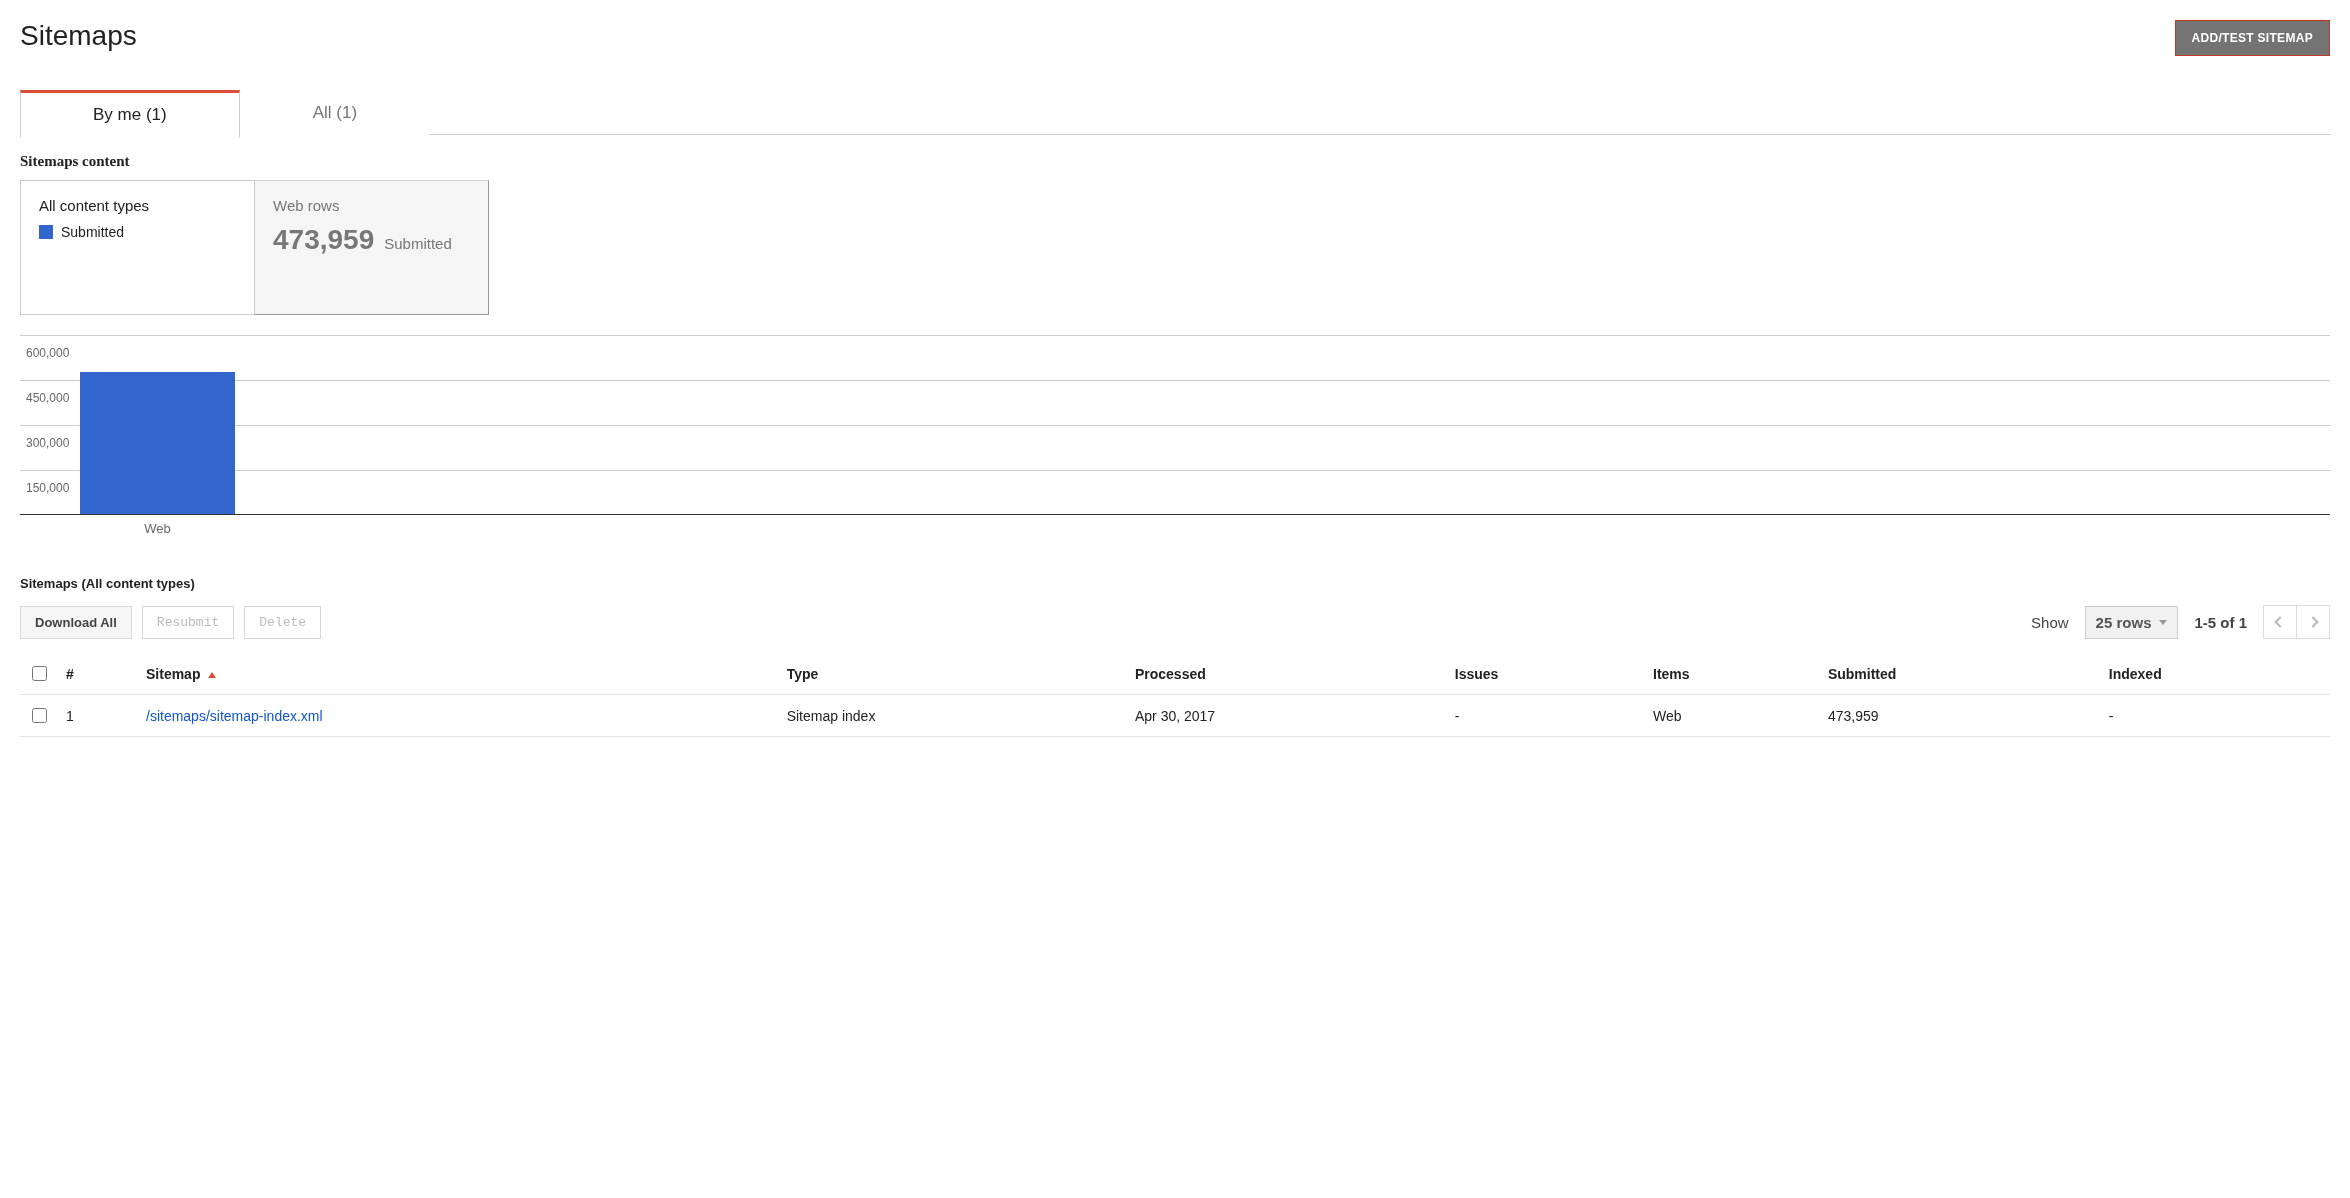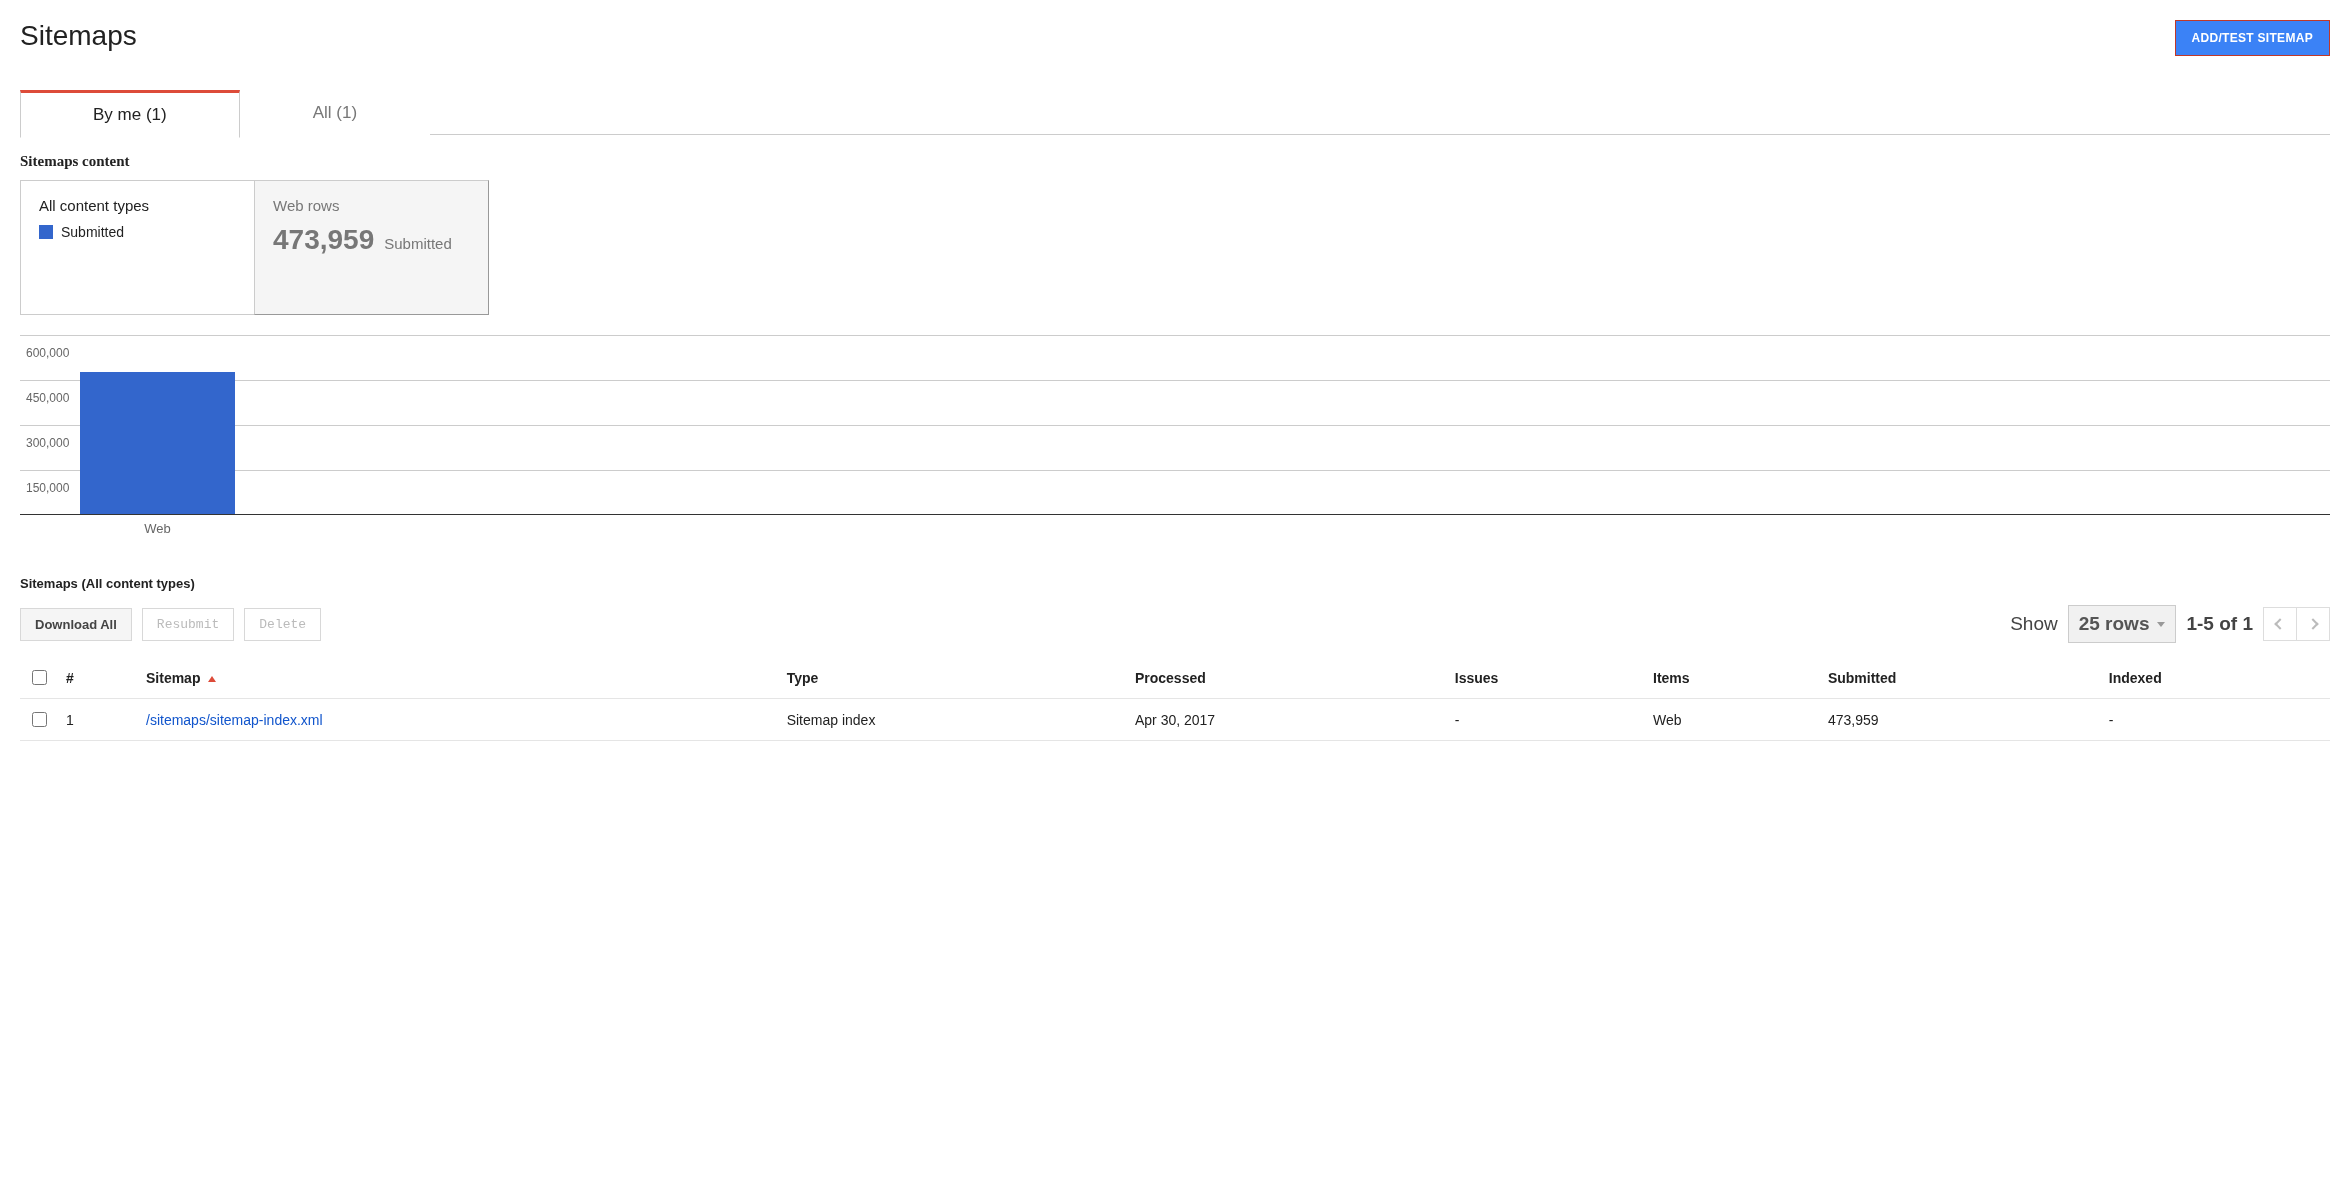--- a/index.html
+++ b/index.html
@@ -17,21 +17,21 @@
     align-items: flex-start;
     margin-bottom: 30px;
   }
   .page-title {
     font-size: 28px;
     font-weight: 400;
     margin: 0;
     color: #222;
   }
   .btn-primary {
-    background: #3b82f6;
+    background: #737373;
     color: #fff;
     border: 1px solid #c13828;
     font-weight: bold;
     font-size: 12px;
     padding: 10px 16px;
     cursor: pointer;
     letter-spacing: 0.3px;
   }
   .tabs {
     display: flex;
@@ -181,22 +181,22 @@
   .btn:disabled, .btn.disabled {
     background: #fff;
     color: #bbb;
     font-weight: normal;
     cursor: default;
     font-family: Liberation Mono, monospace;
   }
   .toolbar-right {
     display: flex;
     align-items: center;
-    gap: 10px;
-    font-size: 19px;
+    gap: 16px;
+    font-size: 15px;
     color: #444;
   }
   .rows-select {
     border: 1px solid #ccc;
     background: #f1f1f1;
     padding: 7px 10px;
     display: inline-flex;
     align-items: center;
     gap: 8px;
     font-weight: bold;

